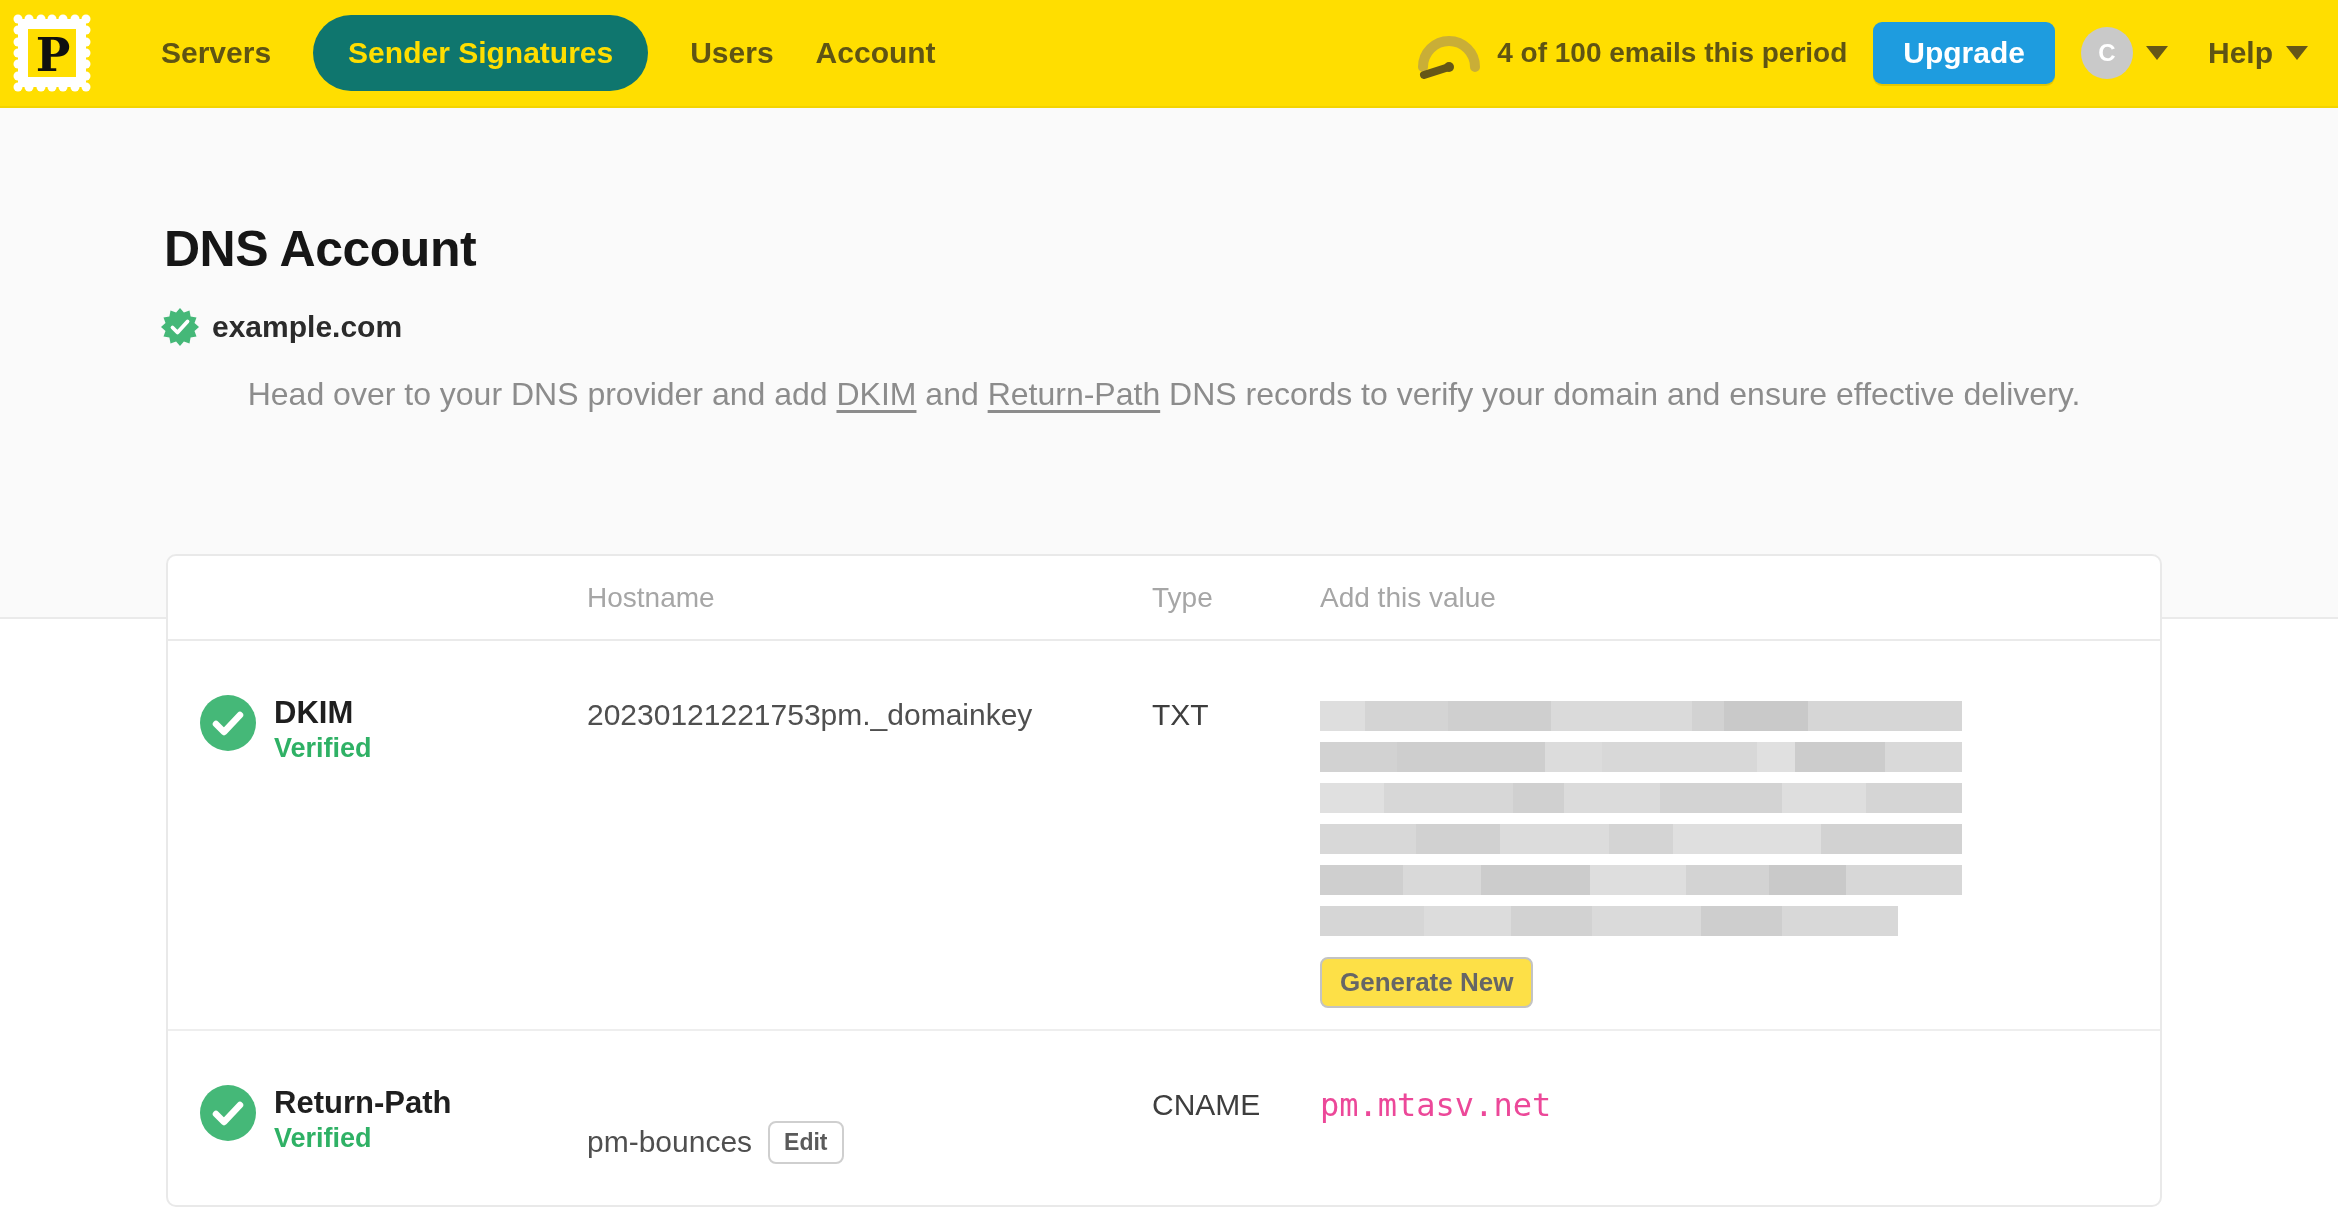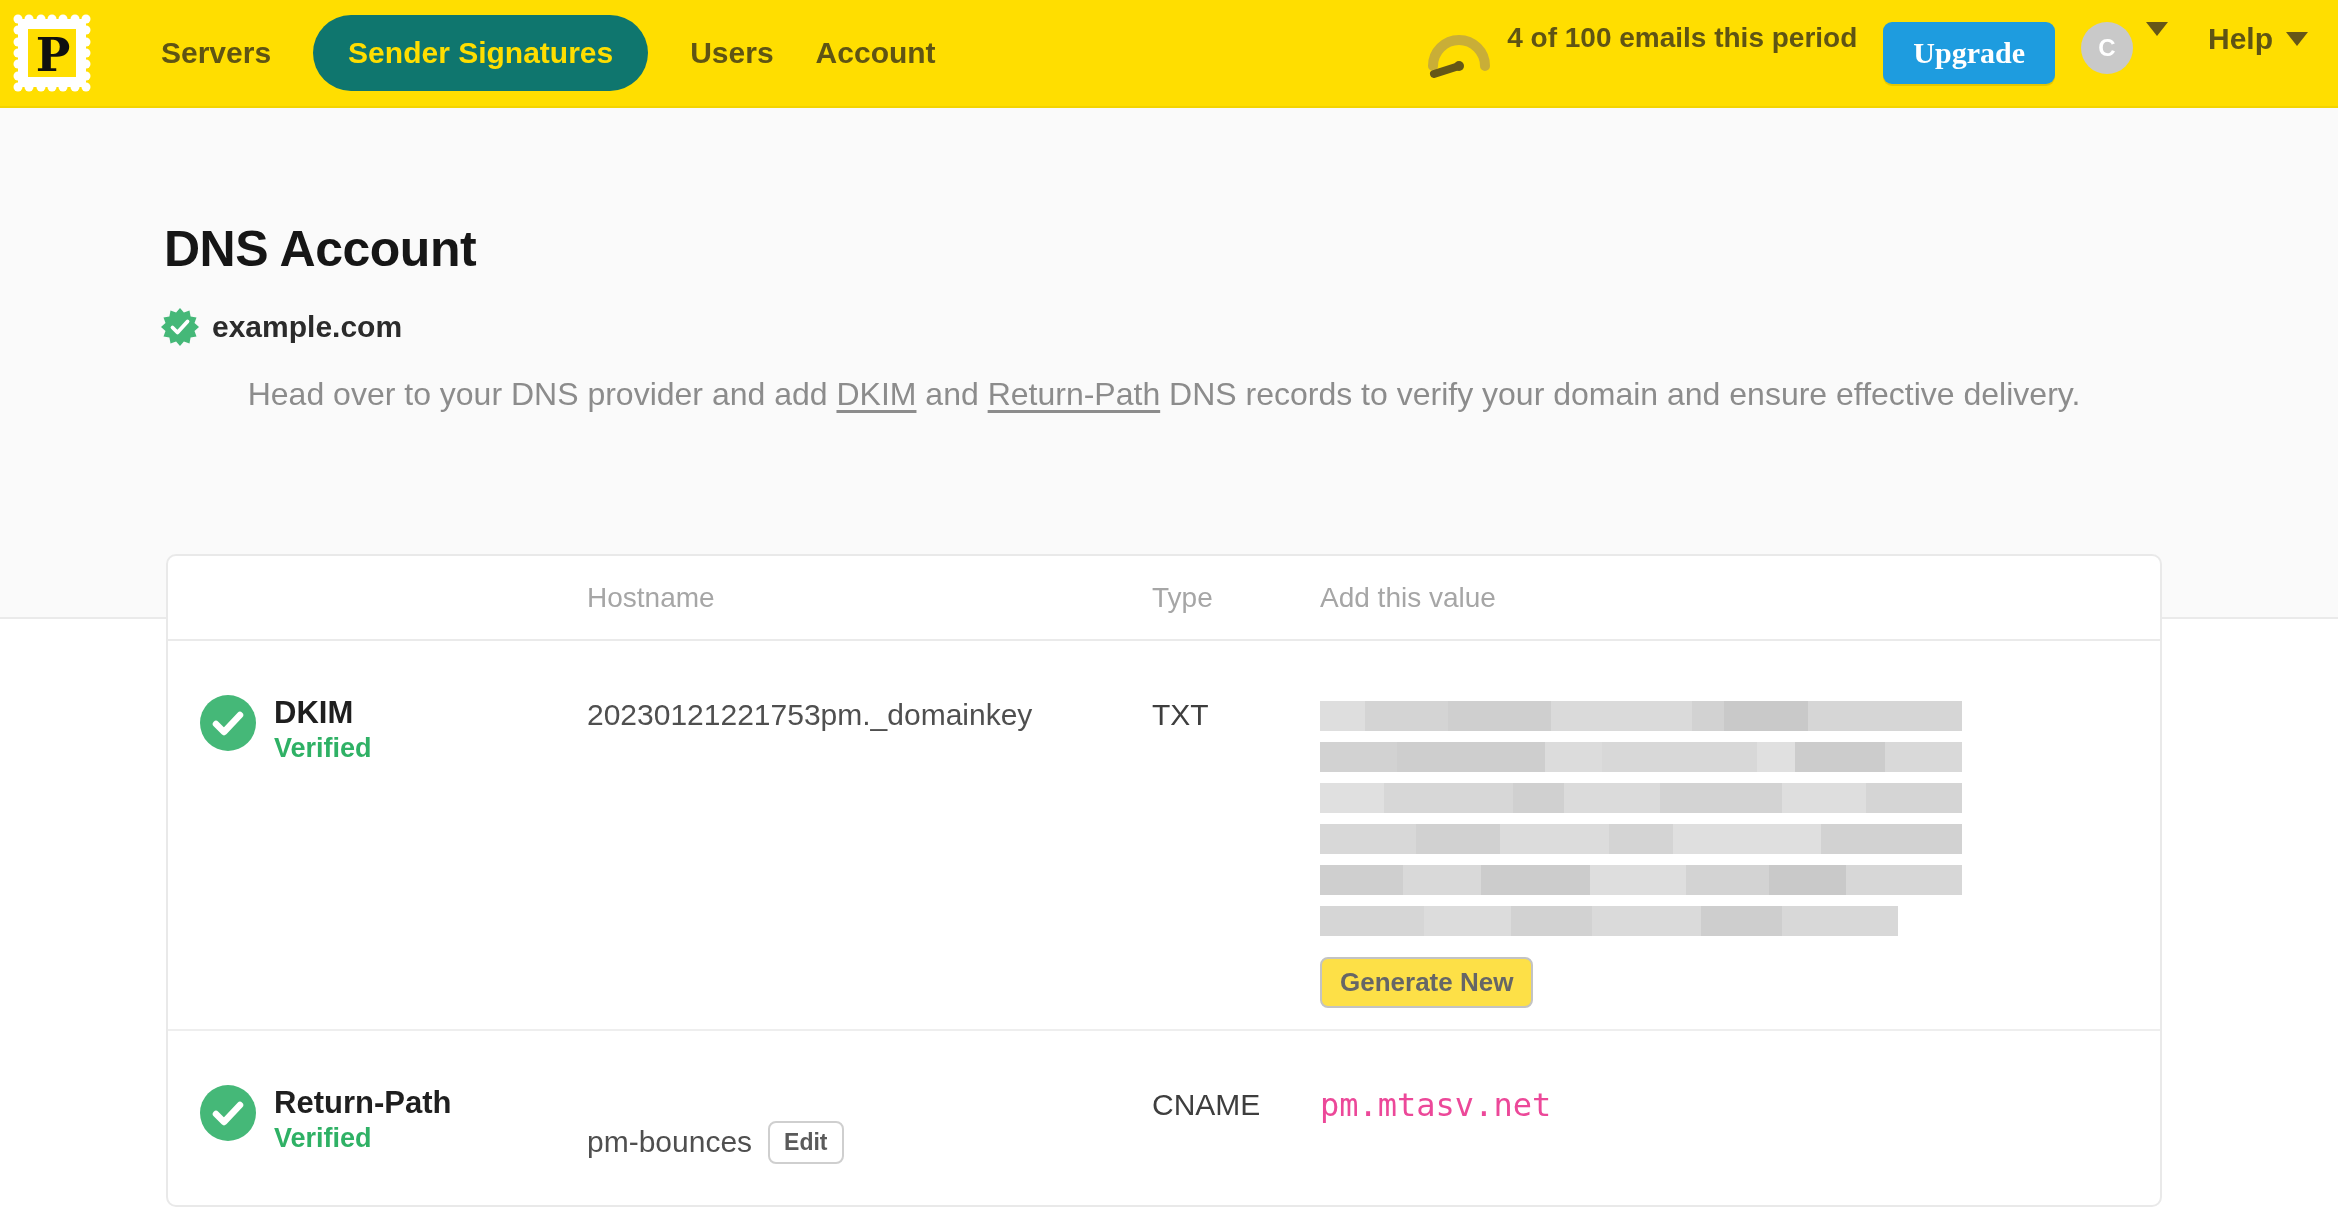--- a/index.html
+++ b/index.html
@@ -15,25 +15,25 @@
     border-bottom:2px solid #f3d400;
   }
   .logo { width:84px; height:84px; margin-right:46px; flex:0 0 auto; display:block; }
   .nav-item {
     font-size:30px; font-weight:bold; color:#5f5414; margin:0 21px;
     cursor:pointer; white-space:nowrap;
   }
   .nav-item.active {
     background:#0f766e; color:#FFDE00; padding:21px 35px; border-radius:42px;
   }
-  .nav-right { margin-left:auto; display:flex; align-items:flex-start; }
+  .nav-right { margin-left:auto; display:flex; align-items:center; }
   .gauge { width:66px; height:60px; margin-right:16px; }
   .usage-text { font-size:28px; font-weight:bold; color:#5f5414; margin-right:26px; white-space:nowrap; }
   .upgrade-btn {
-    background:#1e9cdf; color:#ffffff; font-family:Liberation Serif, serif;
+    background:#1e9cdf; color:#ffffff; font-family:Liberation Sans, sans-serif;
     font-size:30px; font-weight:bold; padding:14px 30px; border:none;
     border-radius:9px; margin-right:26px; cursor:pointer;
     box-shadow:0 2px 0 rgba(0,0,0,0.10);
   }
   .avatar {
     width:52px; height:52px; border-radius:50%; background:#c9c9c9;
     color:#ffffff; font-size:24px; font-weight:bold;
     display:flex; align-items:center; justify-content:center;
   }
   .caret {

